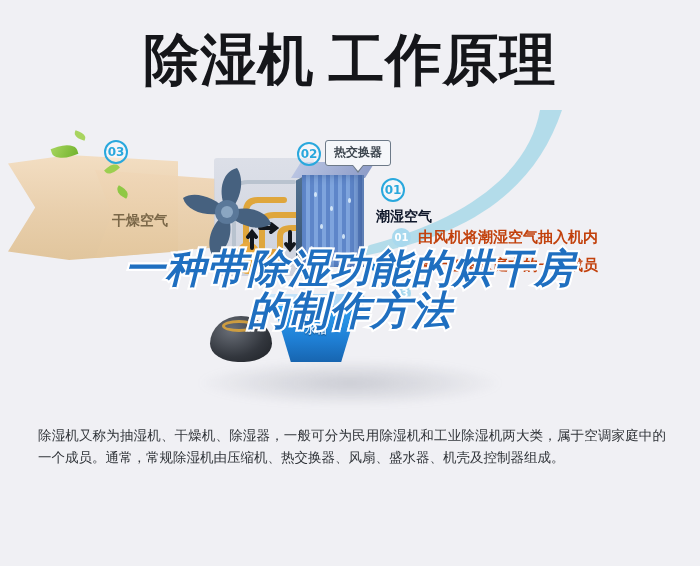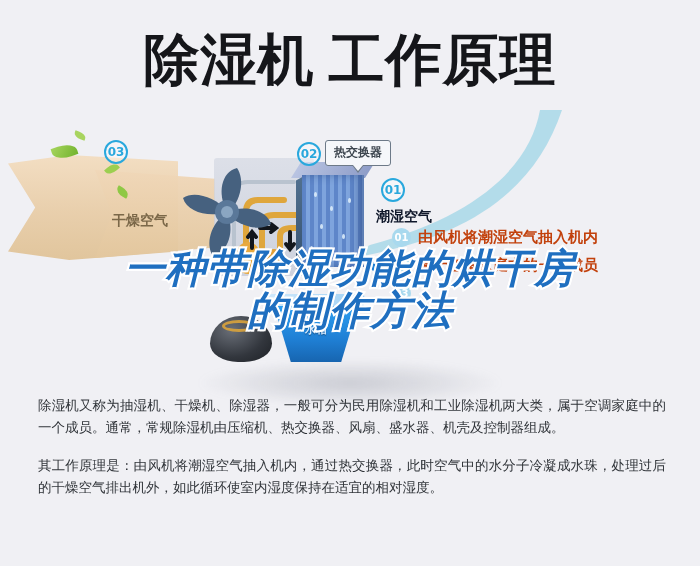--- a/index.html
+++ b/index.html
@@ -245,21 +245,21 @@
     paint-order:stroke fill;
     text-shadow:
        0 2px 0 rgba(255,255,255,.9),
        2px 0 0 rgba(255,255,255,.9),
       -2px 0 0 rgba(255,255,255,.9),
        0 -2px 0 rgba(255,255,255,.9);
   }
 
   
   #copy{
-    position:absolute; left:38px; top:394px; width:628px;
+    position:absolute; left:38px; top:424px; width:628px;
   }
   #copy p{
     font-size:13.5px;
     line-height:22px;
     color:#2f3338;
     font-family:"DejaVu Sans","Liberation Sans",sans-serif;
     text-align:justify;
   }
   #copy p.gap{ margin-top:16px; }
 </style>
@@ -370,14 +370,13 @@
   </div>
 </div>
 
 <div id="overlay">
   <span class="ln">一种带除湿功能的烘干房</span>
   <span class="ln">的制作方法</span>
 </div>
 
 <div id="copy">
   <p>除湿机又称为抽湿机、干燥机、除湿器，一般可分为民用除湿机和工业除湿机两大类，属于空调家庭中的一个成员。通常，常规除湿机由压缩机、热交换器、风扇、盛水器、机壳及控制器组成。</p>
-  <p class="gap">其工作原理是：由风机将潮湿空气抽入机内，通过热交换器，此时空气中的水分子冷凝成水珠，处理过后的干燥空气排出机外，如此循环使室内湿度保持在适宜的相对湿度。</p>
 </div>
 
 </body></html>

